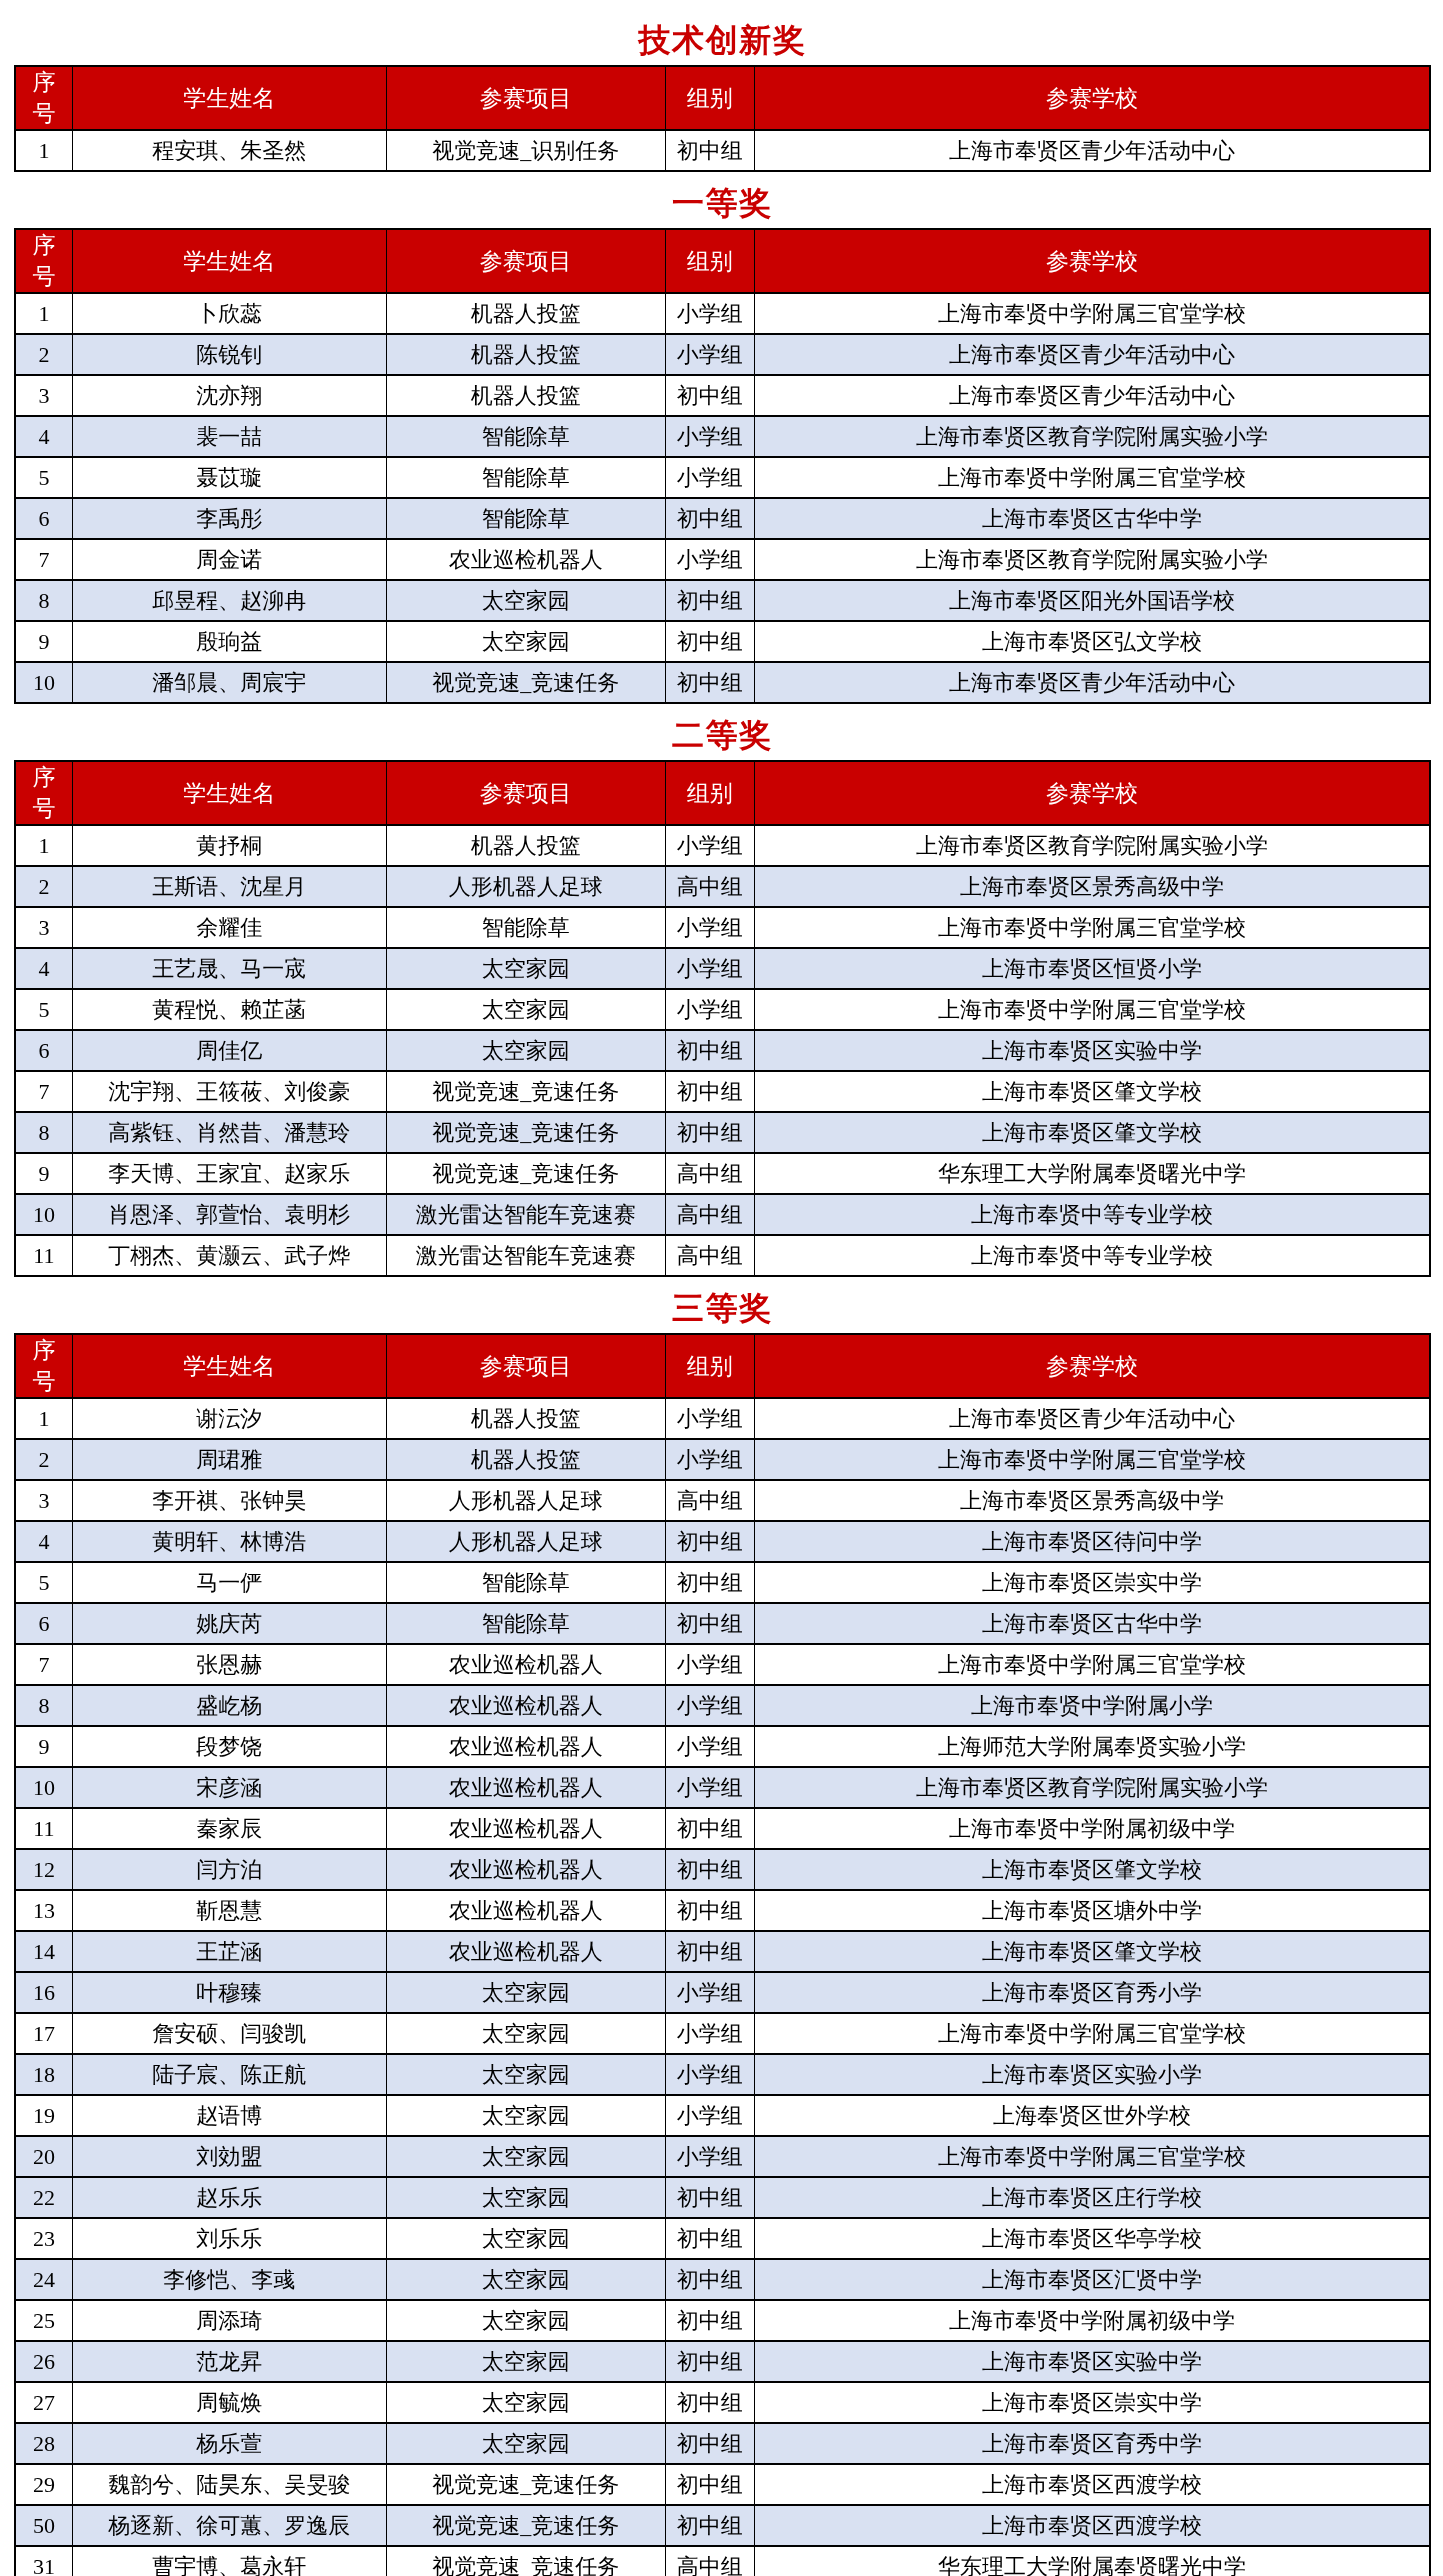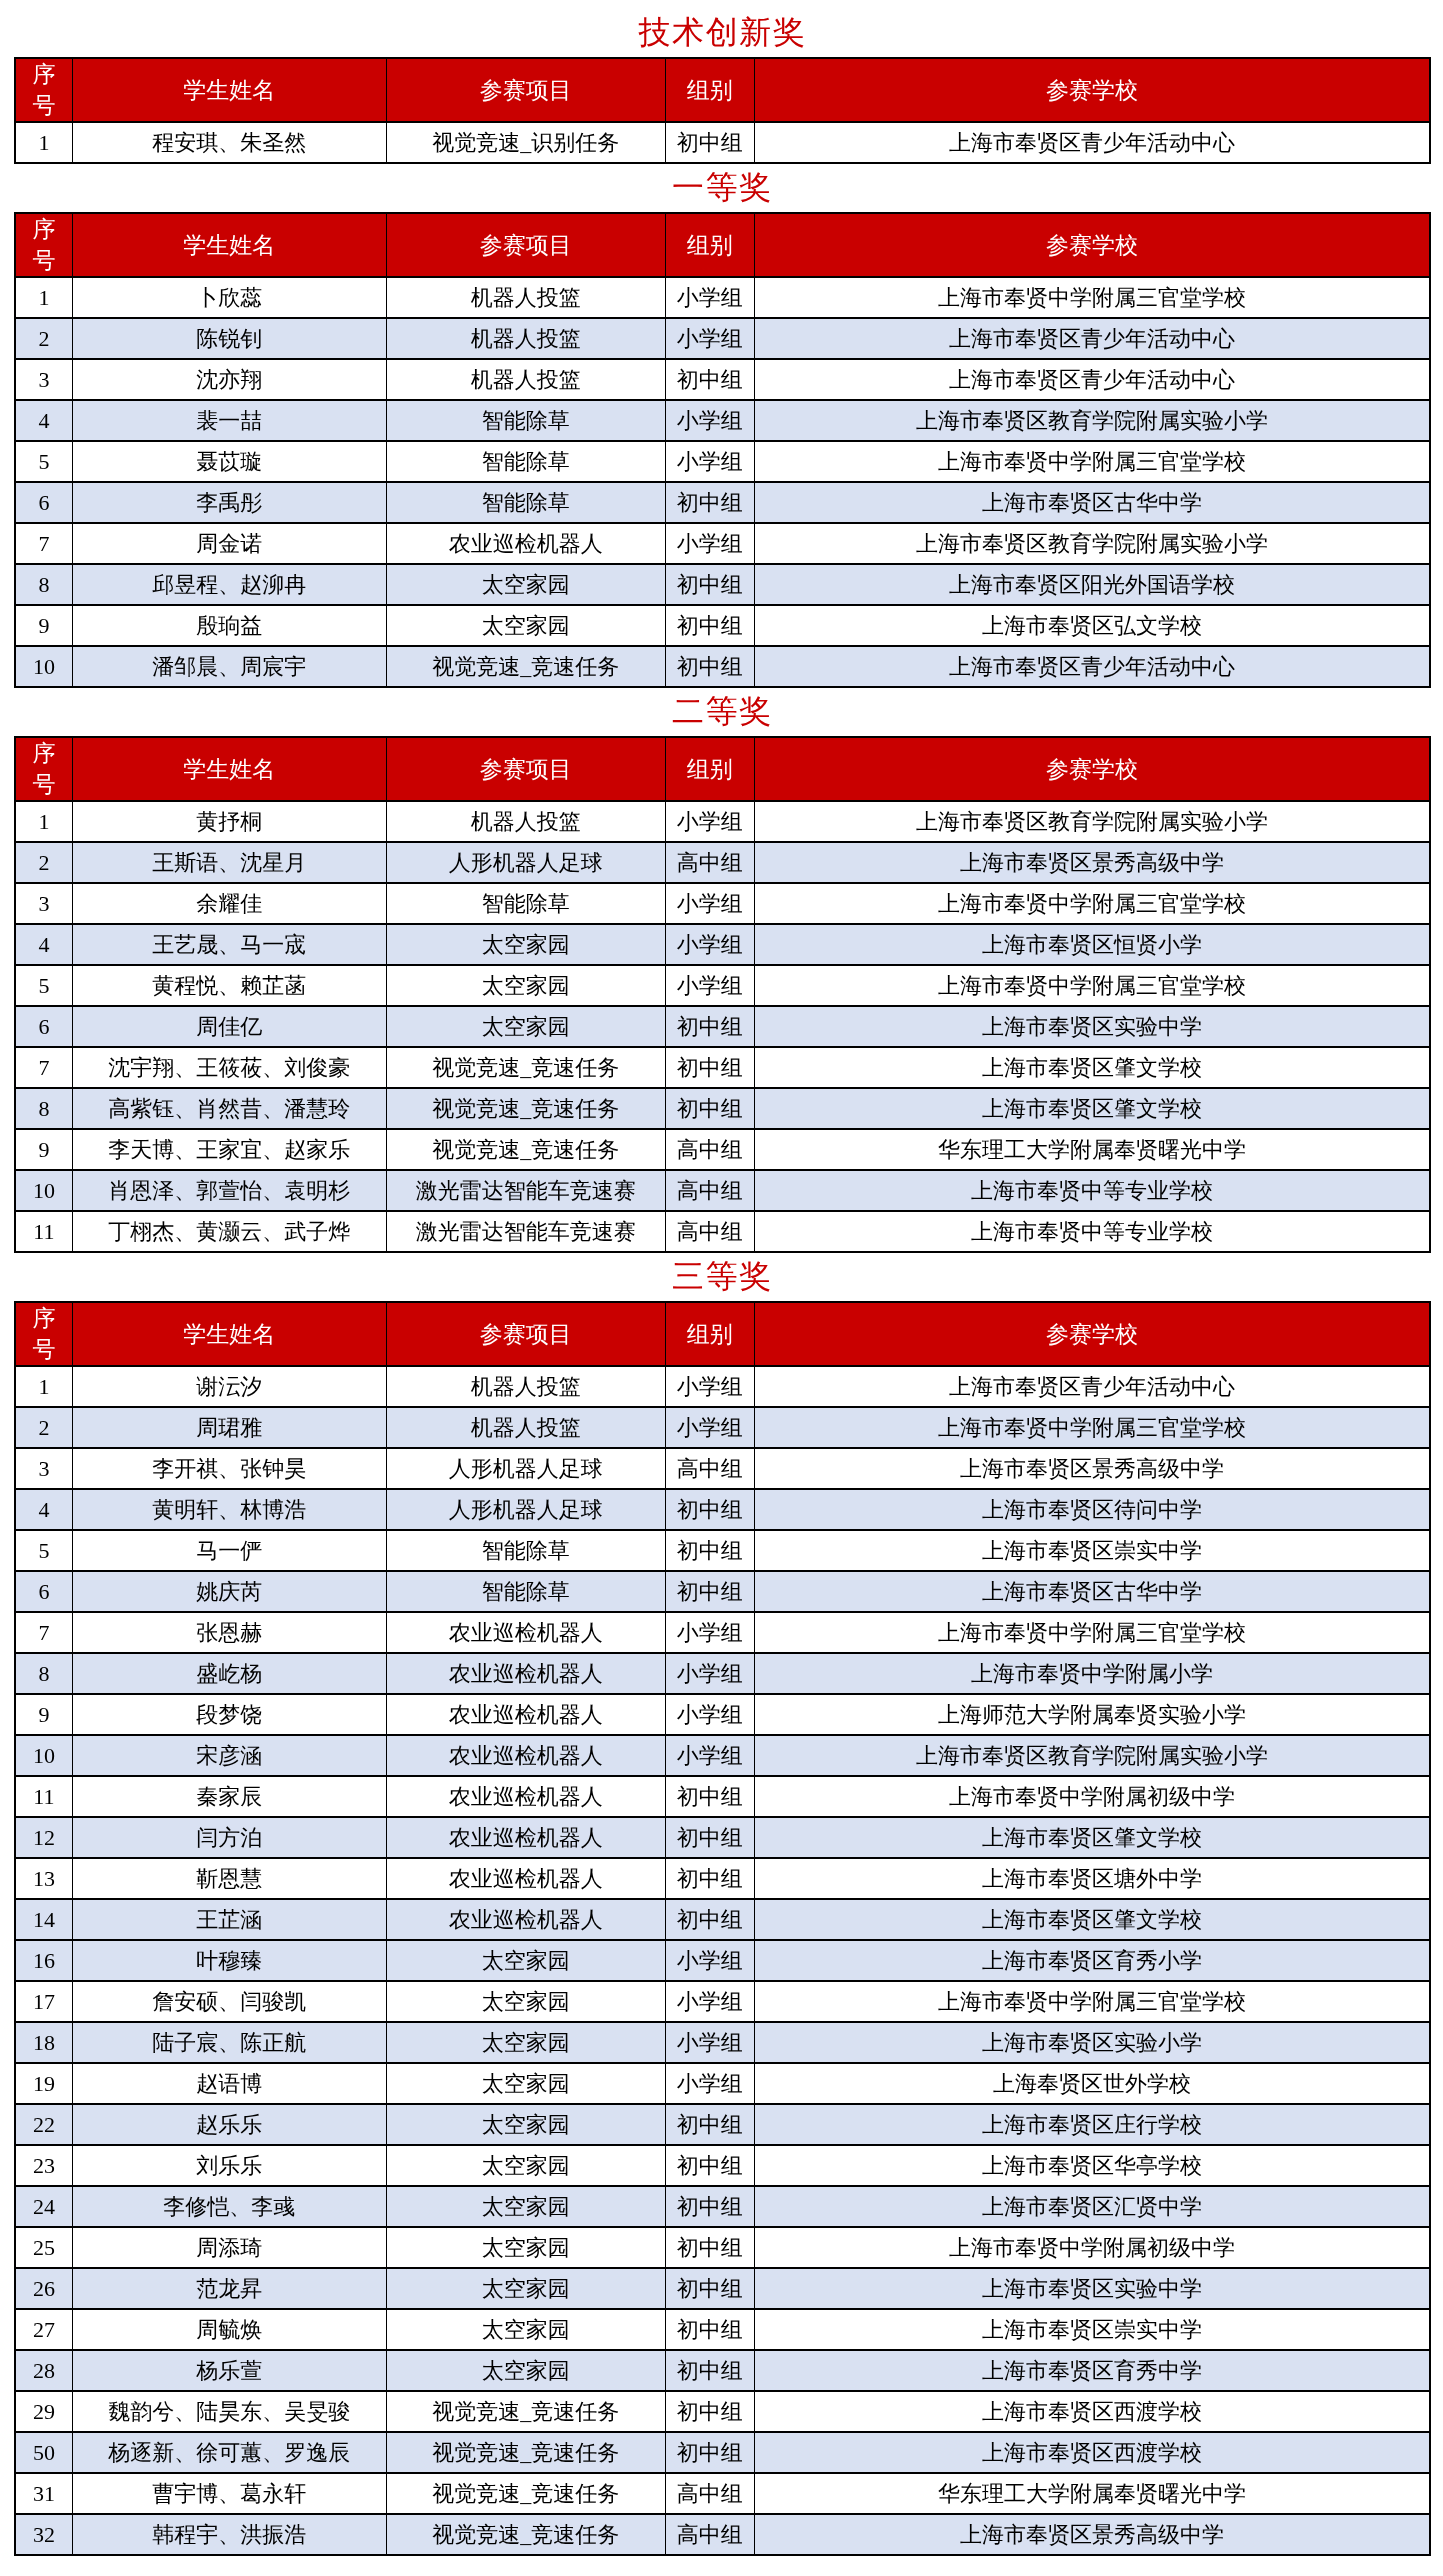--- a/index.html
+++ b/index.html
@@ -18,22 +18,23 @@
     padding:9.3px 13px 6.2px 14px;
     box-sizing:border-box;
   }
   .section-title{
     height:48px;
     display:flex;
     align-items:center;
     justify-content:center;
     color:var(--red);
     font-size:32px;
-    font-weight:normal;
+    font-weight:bold;
     letter-spacing:1.6px;
+    margin-top:8px;
   }
   table.awards{
     width:100%;
     border-collapse:collapse;
     table-layout:fixed;
     border:2.3px solid var(--border);
   }
   table.awards col.c-index{width:4.05%;}
   table.awards col.c-names{width:22.2%;}
   table.awards col.c-event{width:19.7%;}
@@ -437,20 +438,27 @@
               <td>上海市奉贤区实验小学</td>
             </tr>
             <tr>
               <td>19</td>
               <td>赵语博</td>
               <td>太空家园</td>
               <td>小学组</td>
               <td>上海奉贤区世外学校</td>
             </tr>
             <tr class="alt">
+              <td>20</td>
+              <td>刘効盟</td>
+              <td>太空家园</td>
+              <td>小学组</td>
+              <td>上海市奉贤中学附属三官堂学校</td>
+            </tr>
+            <tr class="alt">
               <td>22</td>
               <td>赵乐乐</td>
               <td>太空家园</td>
               <td>初中组</td>
               <td>上海市奉贤区庄行学校</td>
             </tr>
             <tr>
               <td>23</td>
               <td>刘乐乐</td>
               <td>太空家园</td>

